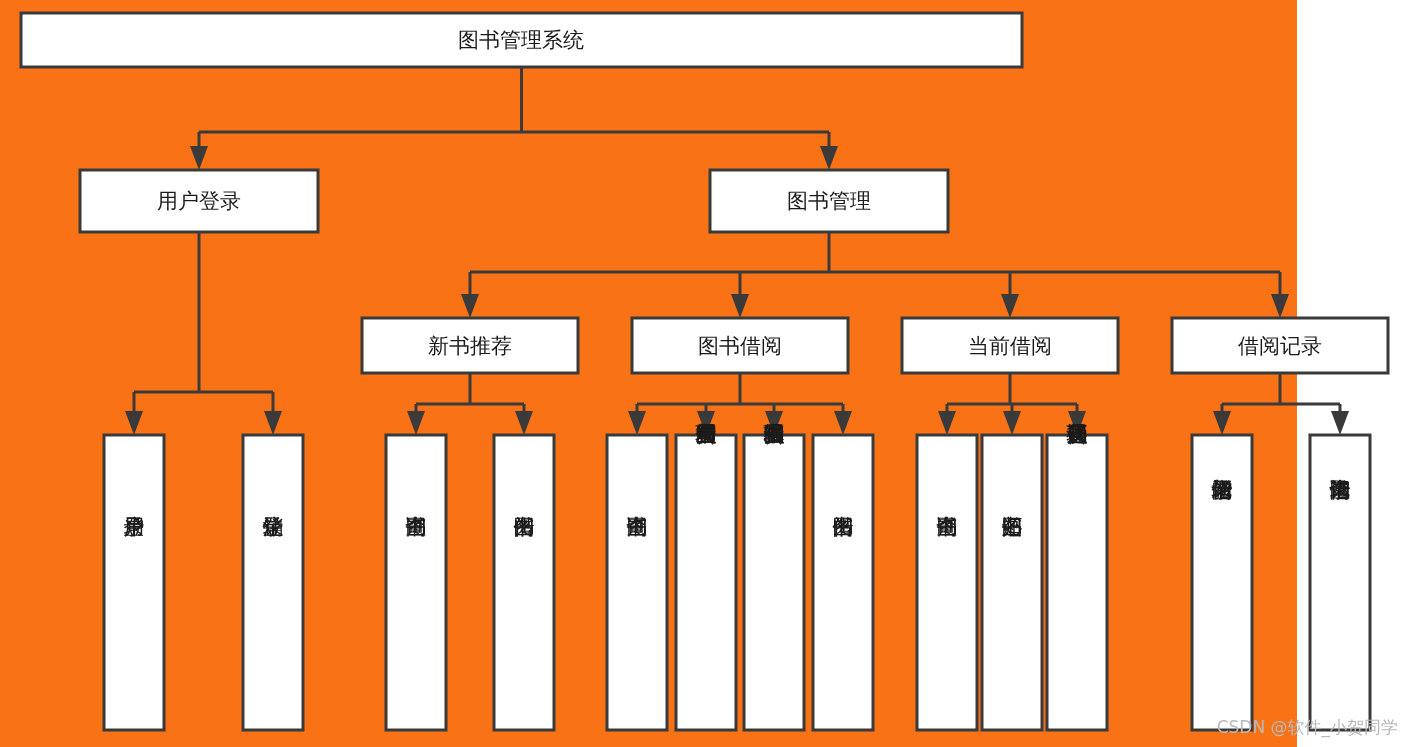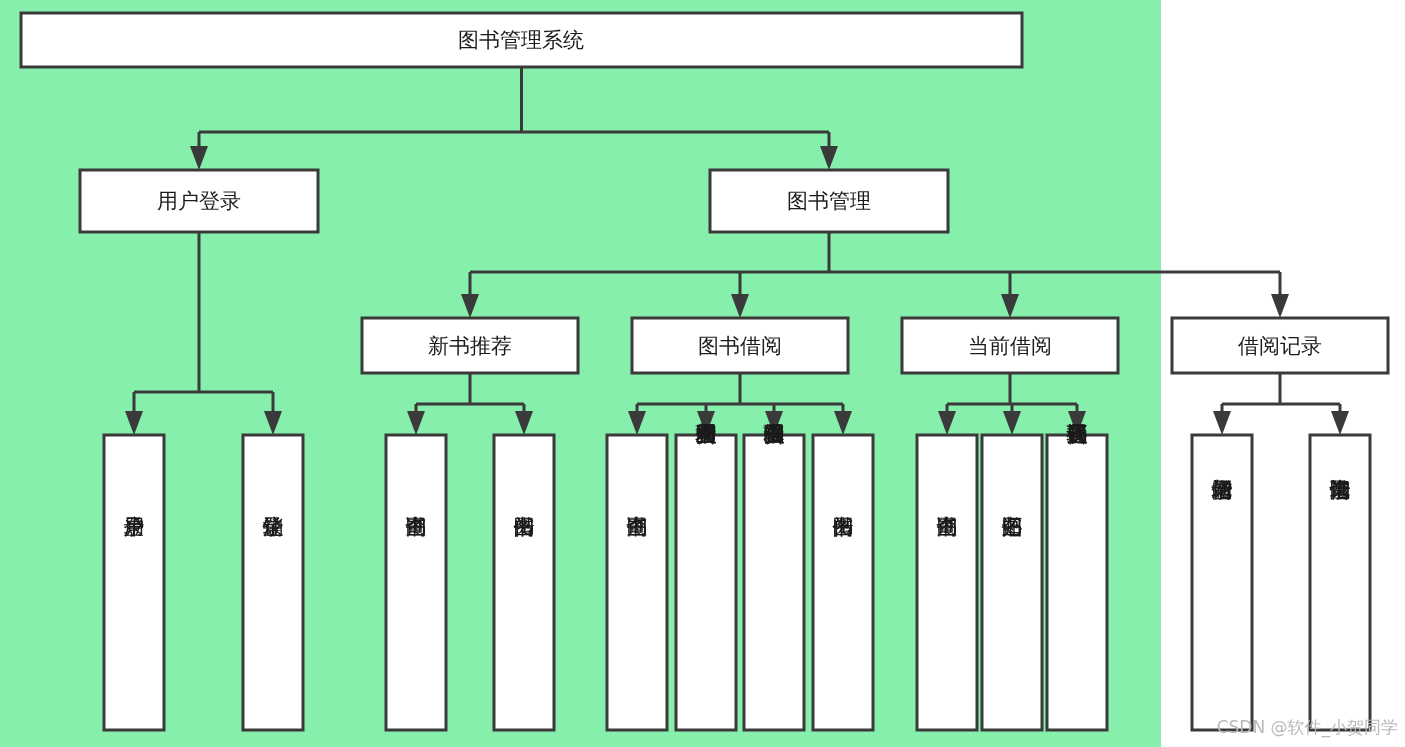--- a/index.html
+++ b/index.html
@@ -8,23 +8,23 @@
     background: #ffffff;
   }
   body {
     width: 1405px;
     height: 747px;
     font-family: "DejaVu Sans", "Liberation Sans", sans-serif;
     overflow: hidden;
   }
   #diagram-root {
     position: relative;
-    width: 1161px;
+    width: 1297px;
     height: 747px;
-    background: #86efac;
+    background: #f97316;
   }
   #diagram-svg {
     position: absolute;
     top: 0;
     left: 0;
     width: 1405px;
     height: 747px;
   }
   .node-box {
     fill: #ffffff;

